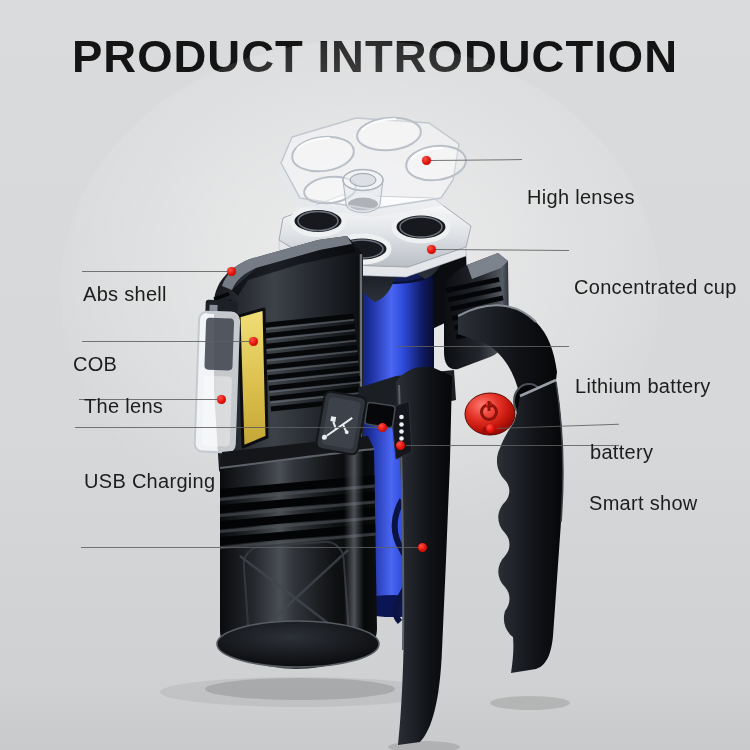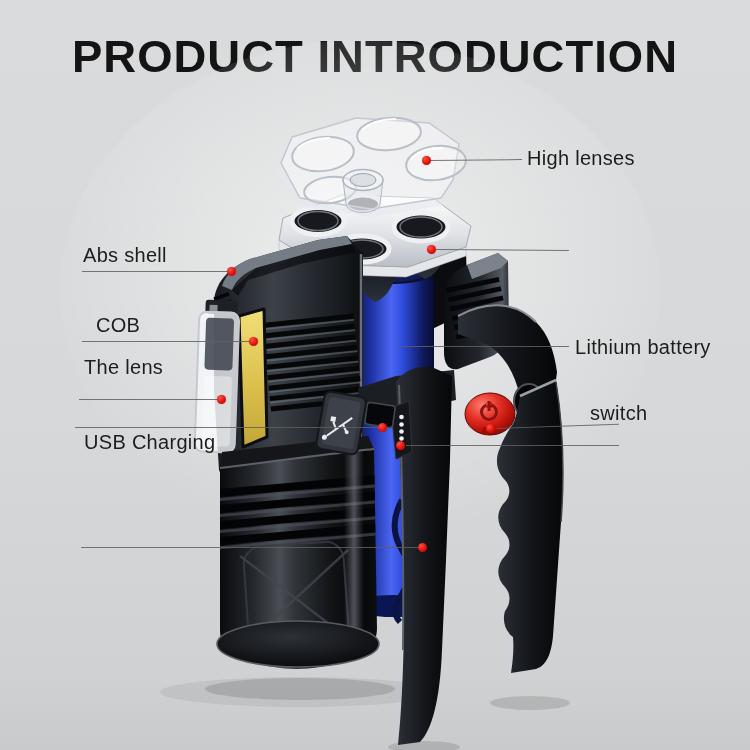--- a/index.html
+++ b/index.html
@@ -14,34 +14,34 @@
     position:absolute;left:0;top:31px;width:750px;
     text-align:center;
     font-size:45px;font-weight:bold;letter-spacing:1px;
     color:#141414;
     transform:scaleX(1.01);
   }
   #art{position:absolute;left:0;top:0;width:750px;height:750px;}
   .lbl{
     position:absolute;
     font-size:20px;line-height:24px;color:#1d1d1d;
-    letter-spacing:0.3px;white-space:nowrap;
+    letter-spacing:0.3px;white-space:nowrap;margin-top:39px;
   }
   .lead{
     position:absolute;height:1px;background:#5f5f5f;opacity:.85;
     transform-origin:left center;
   }
   .dot{
     position:absolute;width:9px;height:9px;border-radius:50%;
     background:radial-gradient(circle at 35% 32%,#ff5147 0%,#e01009 55%,#b40c05 100%);
     box-shadow:0 0 1px rgba(0,0,0,.4);
   }
   
   .lbl-abs{left:83px;top:243px;}
-  .lbl-cob{left:96px;top:313px;}
+  .lbl-cob{left:73px;top:313px;}
   .lbl-lens{left:84px;top:355px;}
   .lbl-usb{left:84px;top:430px;}
   .lbl-nonslip{left:84px;top:516px;}
   .lbl-high{left:527px;top:146px;}
   .lbl-conc{left:574px;top:236px;}
   .lbl-lith{left:575px;top:335px;text-align:right;}
   .lbl-switch{left:590px;top:401px;}
   .lbl-smart{left:589px;top:452px;}
   
   .ln-abs{left:82px;top:271px;width:146px;}
@@ -365,16 +365,18 @@
   <div class="dot dt-high"></div>
   <div class="dot dt-conc"></div>
   <div class="dot dt-switch"></div>
   <div class="dot dt-smart"></div>
 
   <div class="lbl lbl-abs">Abs shell</div>
   <div class="lbl lbl-cob">COB</div>
   <div class="lbl lbl-lens">The lens</div>
   <div class="lbl lbl-usb">USB Charging</div>
   <div class="lbl lbl-high">High lenses</div>
+  <div class="lbl lbl-conc">Concentrated cup</div>
   <div class="lbl lbl-lith">Lithium battery</div>
-  <div class="lbl lbl-switch">switch</div>
+  <div class="lbl lbl-switch">battery</div>
+  <div class="lbl lbl-smart">Smart show</div>
 
 </div>
 
 </body></html>

